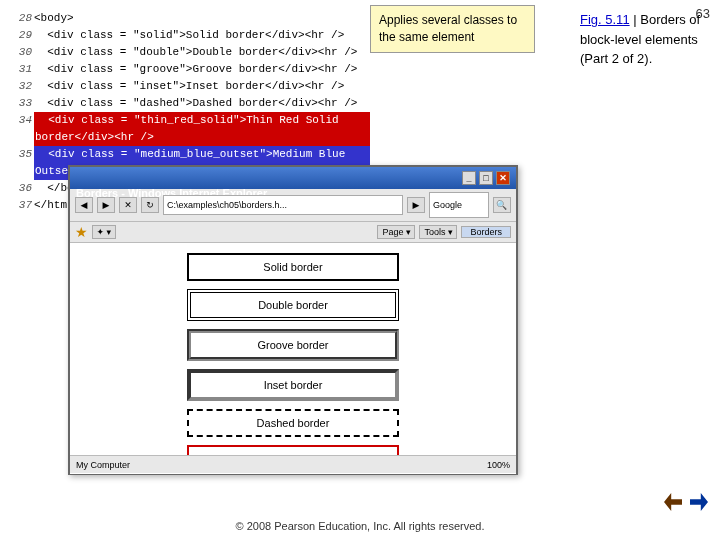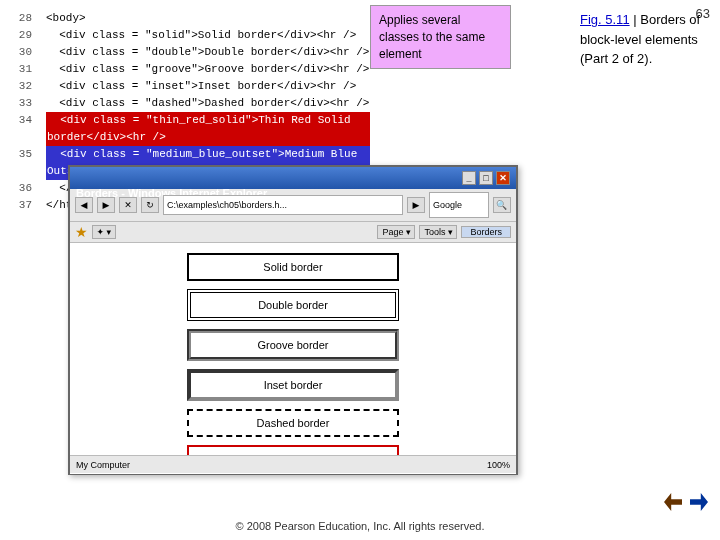--- a/index.html
+++ b/index.html
@@ -37,22 +37,23 @@
 
     .code-line {
       display: flex;
       align-items: flex-start;
     }
 
     .line-num {
       color: #555;
       min-width: 22px;
       text-align: right;
-      margin-right: 14px;
+      margin-right: 2px;
       user-select: none;
+      font-style: italic;
     }
 
     .code-text {
       color: #000;
     }
 
     .highlight-red {
       background: #cc0000;
       color: #fff;
       padding: 0 1px;
@@ -62,22 +63,22 @@
       background: #3333cc;
       color: #fff;
       padding: 0 1px;
     }
 
     
     .callout-box {
       position: absolute;
       top: 5px;
       left: 370px;
-      width: 141px;
-      background: #f0abfc;
+      width: 165px;
+      background: #fef9c3;
       border: 1.5px solid #999;
       padding: 6px 8px;
       font-size: 12px;
       color: #000;
       line-height: 1.4;
       z-index: 10;
     }
 
     
     .fig-caption {

